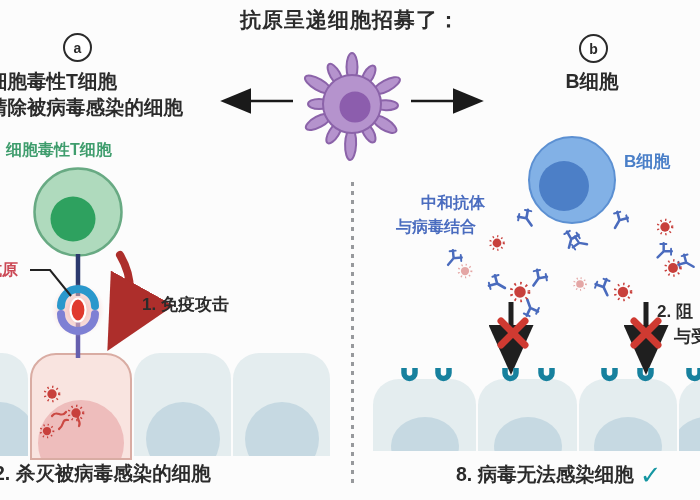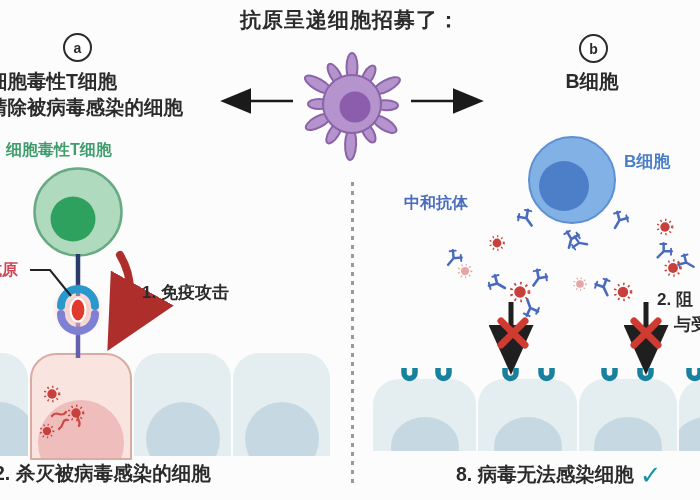--- a/index.html
+++ b/index.html
@@ -10,21 +10,21 @@
   }
   .abs{position:absolute;}
   .title{top:6px;left:0;width:700px;text-align:center;font-size:21px;font-weight:bold;letter-spacing:1px;}
   .badge{width:25px;height:25px;border:2.5px solid #2b2b2b;border-radius:50%;
     display:flex;align-items:center;justify-content:center;font-size:14px;font-weight:bold;background:#fff;}
   .h-black{font-size:19.5px;font-weight:bold;line-height:26px;white-space:nowrap;}
   .lab-green{color:#3f9d6d;font-size:16px;font-weight:bold;white-space:nowrap;}
   .lab-red{color:#cb4956;font-size:16px;font-weight:bold;white-space:nowrap;}
   .lab-blue{color:#4a6cbf;font-size:16px;font-weight:bold;white-space:nowrap;}
   .lab-bcell{color:#4a7fc8;font-size:17px;font-weight:bold;white-space:nowrap;}
-  .step{font-size:17px;font-weight:bold;white-space:nowrap;}
+  .step{font-size:17px;font-weight:bold;white-space:nowrap;margin-top:12px;}
   .step-big{font-size:19.5px;font-weight:bold;white-space:nowrap;}
   .center-txt{text-align:center;}
   .divider{left:351px;top:182px;width:3px;height:302px;
     background:repeating-linear-gradient(to bottom,#97999c 0 4px,transparent 4px 9px);}
   .cell{position:absolute;background:#e4edef;border-radius:26px 26px 0 0;overflow:hidden;}
   .cell .nuc{position:absolute;left:50%;transform:translateX(-50%);bottom:-20px;
     width:74px;height:74px;border-radius:50%;background:#c6d9e2;}
   .row-left .cell{top:353px;height:103px;}
   .row-right .cell{top:379px;height:72px;}
   .row-right .cell .nuc{width:68px;height:58px;bottom:-24px;}
@@ -197,21 +197,22 @@
   <div class="abs h-black" style="left:-12px;top:68px;">细胞毒性T细胞</div>
   <div class="abs h-black" style="left:-12px;top:94px;">清除被病毒感染的细胞</div>
 
   <div class="abs h-black center-txt" style="left:502px;top:68px;width:180px;">B细胞</div>
 
   <div class="abs lab-green" style="left:6px;top:140px;">细胞毒性T细胞</div>
   <div class="abs lab-red" style="left:-14px;top:260px;">抗原</div>
   <div class="abs step" style="left:142px;top:281px;">1. 免疫攻击</div>
   <div class="abs step-big" style="left:-6px;top:460px;">2. 杀灭被病毒感染的细胞</div>
 
-  <div class="abs lab-blue center-txt" style="left:375px;top:193px;width:122px;">中和抗体</div>
+  <div class="abs lab-blue center-txt" style="left:392px;top:193px;width:122px;">中和抗体</div>
+  <div class="abs lab-blue center-txt" style="left:375px;top:217px;width:122px;">与病毒结合</div>
   <div class="abs lab-bcell" style="left:624px;top:150px;">B细胞</div>
 
   <div class="abs step" style="left:657px;top:288px;">2. 阻</div>
   <div class="abs step" style="left:674px;top:313px;">与受</div>
 
   <div class="abs step-big" style="left:456px;top:460px;">
     <span>8. 病毒无法感染细胞</span><span class="check">✓</span>
   </div>
 
 </div>

